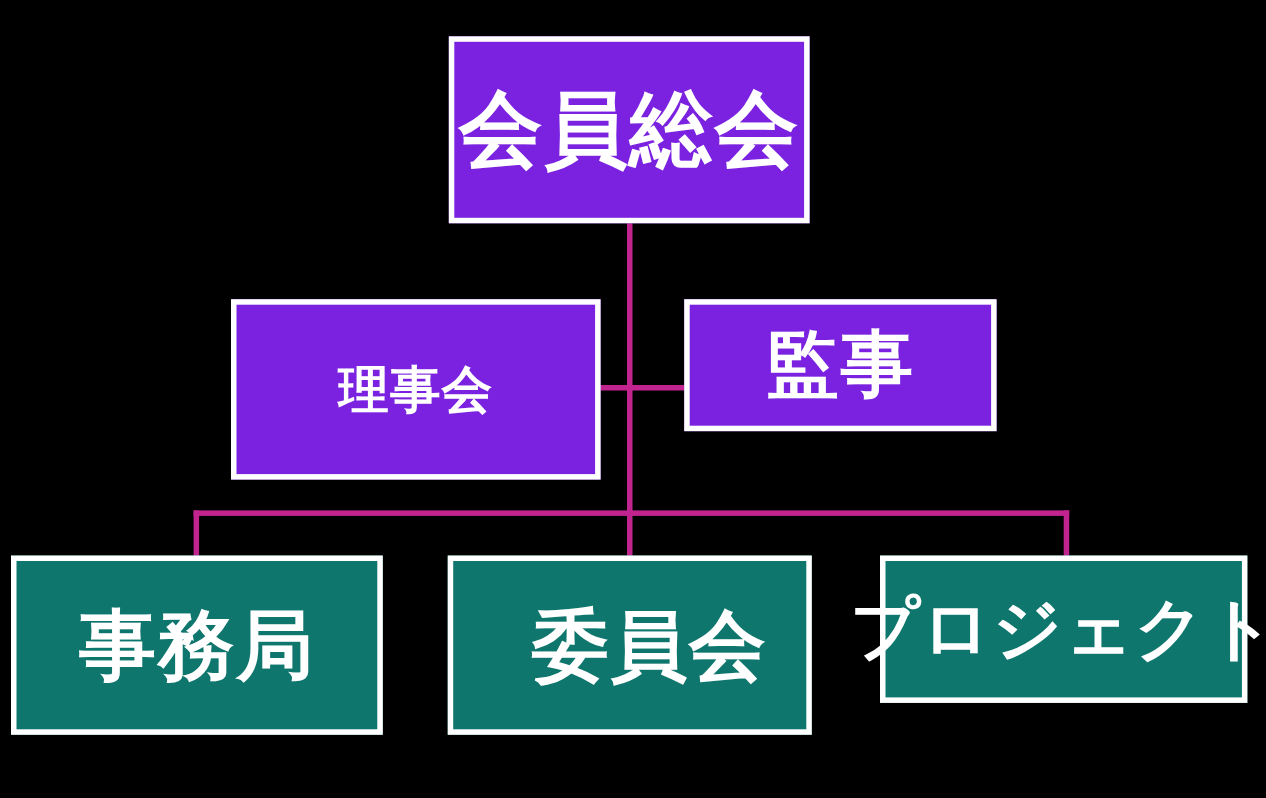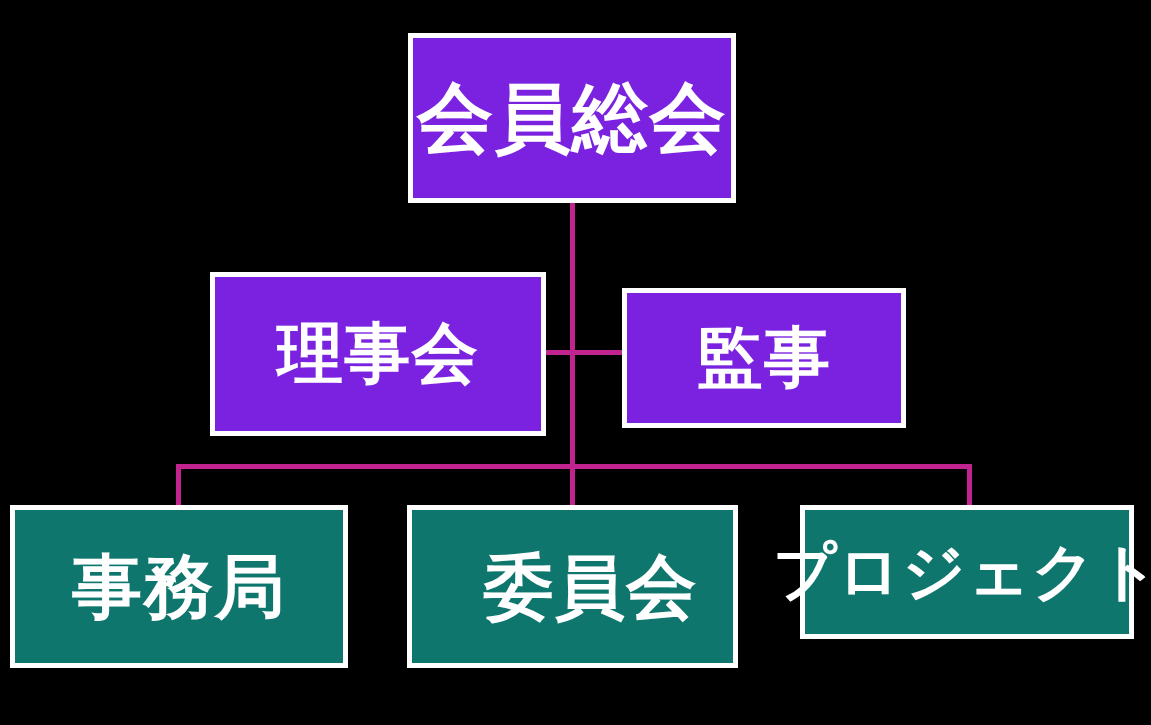--- a/index.html
+++ b/index.html
@@ -43,23 +43,23 @@
     letter-spacing: 0.02em;
   }
   .node-purple { background: #7B22E0; }
   .node-green  { background: #0f766e; }
 
   
   #node-assembly   { left: 408px; top: 33px;  width: 328px; height: 170px; }
   #node-assembly .node-label { font-size: 76px; }
 
   #node-board      { left: 210px; top: 272px; width: 336px; height: 164px; }
-  #node-board .node-label { font-size: 66px; }
+  #node-board .node-label { font-size: 46px; }
 
-  #node-auditor    { left: 622px; top: 288px; width: 284px; height: 140px; }
+  #node-auditor    { left: 622px; top: 272px; width: 284px; height: 120px; }
   #node-auditor .node-label { font-size: 66px; }
 
   #node-secretariat{ left: 10px;  top: 505px; width: 338px; height: 163px; }
   #node-secretariat .node-label { font-size: 70px; }
 
   #node-committee  { left: 407px; top: 505px; width: 331px; height: 163px; padding-left: 36px; }
   #node-committee .node-label { font-size: 70px; }
 
   #node-project    { left: 800px; top: 505px; width: 334px; height: 134px; }
   #node-project .node-label { font-size: 62px; }

